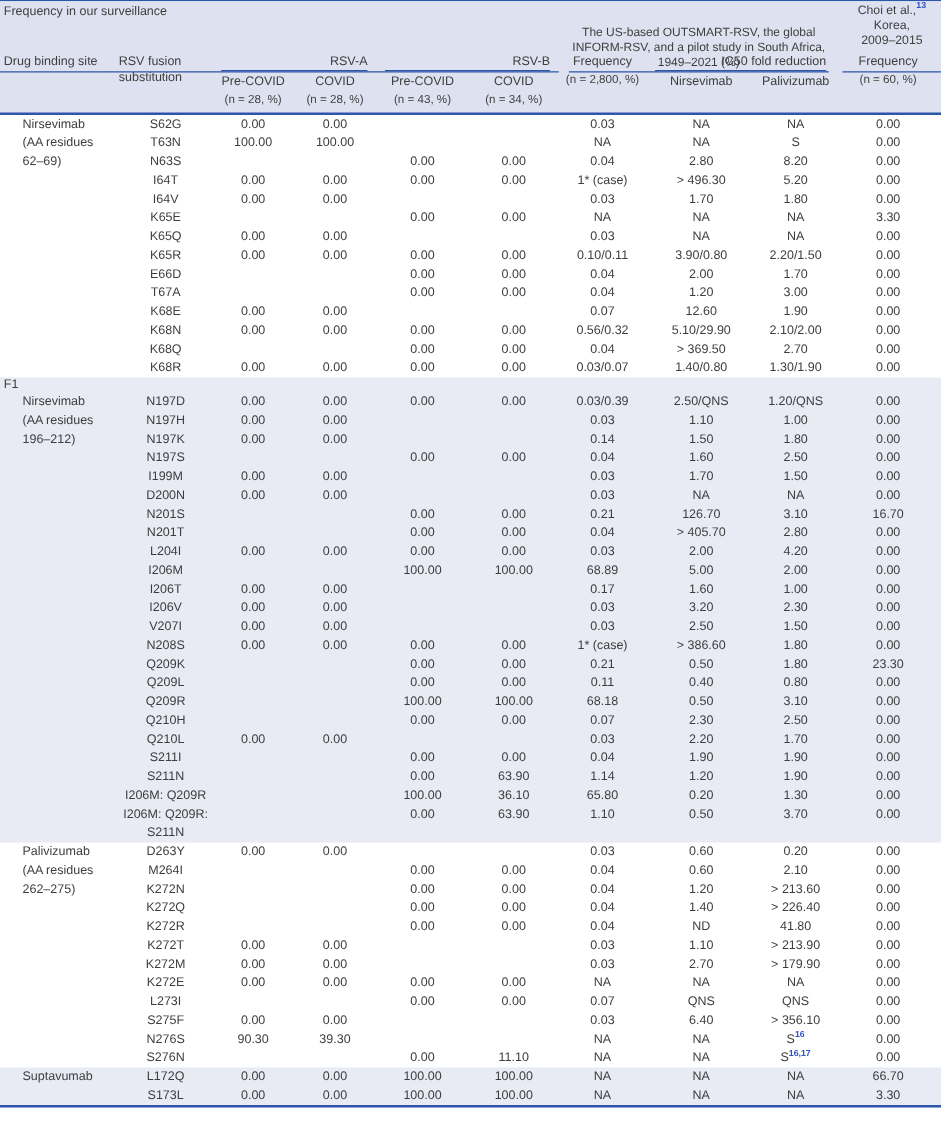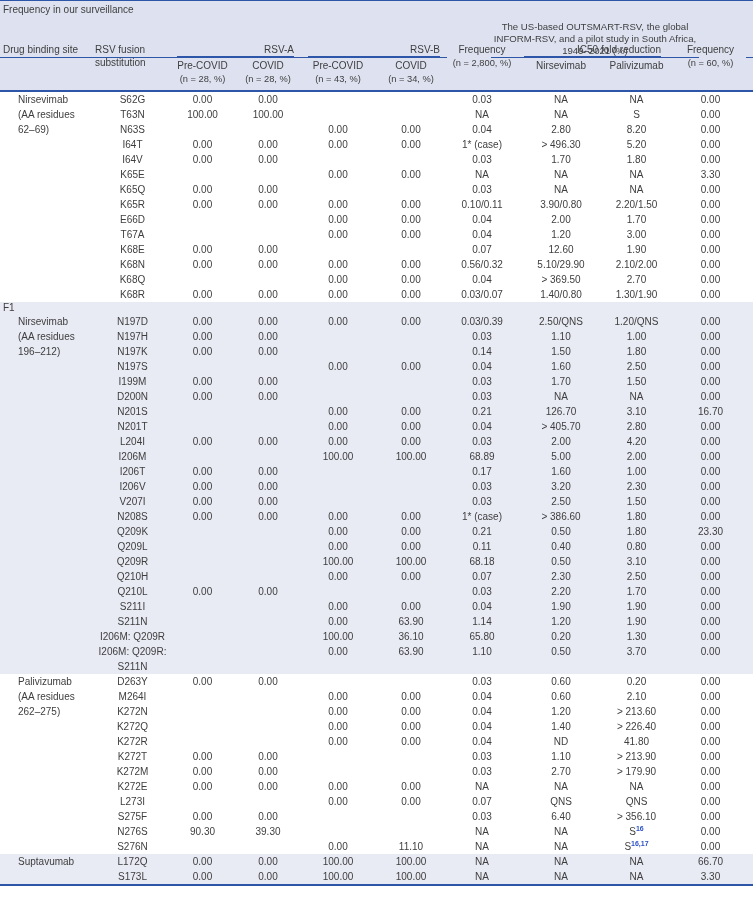--- a/index.html
+++ b/index.html
@@ -6,21 +6,21 @@
     --rule:#2d55a8; --ref:#2b50c8; --hbg:#dee2f0; --band:#e8eaf4; --ink:#3e3e3e;
   }
   *{box-sizing:border-box;}
   html,body{margin:0;padding:0;}
   body{width:753px;height:899px;overflow:hidden;background:#fff;
        font-family:"Liberation Sans", sans-serif;color:var(--ink);}
   .page{width:753px;height:899px;border-top:1.5px solid var(--rule);overflow:hidden;}
 
   
   .thead{height:91px;background:var(--hbg);border-bottom:2px solid var(--rule);}
-  .gh{display:grid;grid-template-columns:447px 221px 85px;height:40px;font-size:10px;gap:36px;}
+  .gh{display:grid;grid-template-columns:447px 221px 85px;height:40px;font-size:10px;}
   .gh .gl{border-bottom:1px solid var(--rule);padding:3px 0 0 3px;}
   .gh .gm-wrap,.gh .gr-wrap{height:100%;}
   .gh .gm{height:100%;margin:0 5px 0 8px;border-bottom:1px solid var(--rule);
           text-align:center;font-size:9.6px;line-height:12px;padding-top:20px;}
   .gh .gr{height:100%;margin-left:6px;border-bottom:1px solid var(--rule);
           text-align:center;font-size:9.8px;line-height:12px;padding-top:2px;}
   .gh .line{white-space:nowrap;}
   .ch{display:grid;grid-template-columns:95px 75px 131px 146px 70px 151px 85px;
       height:49px;font-size:10px;}
   .ch .site{padding:3px 0 0 3px;}

